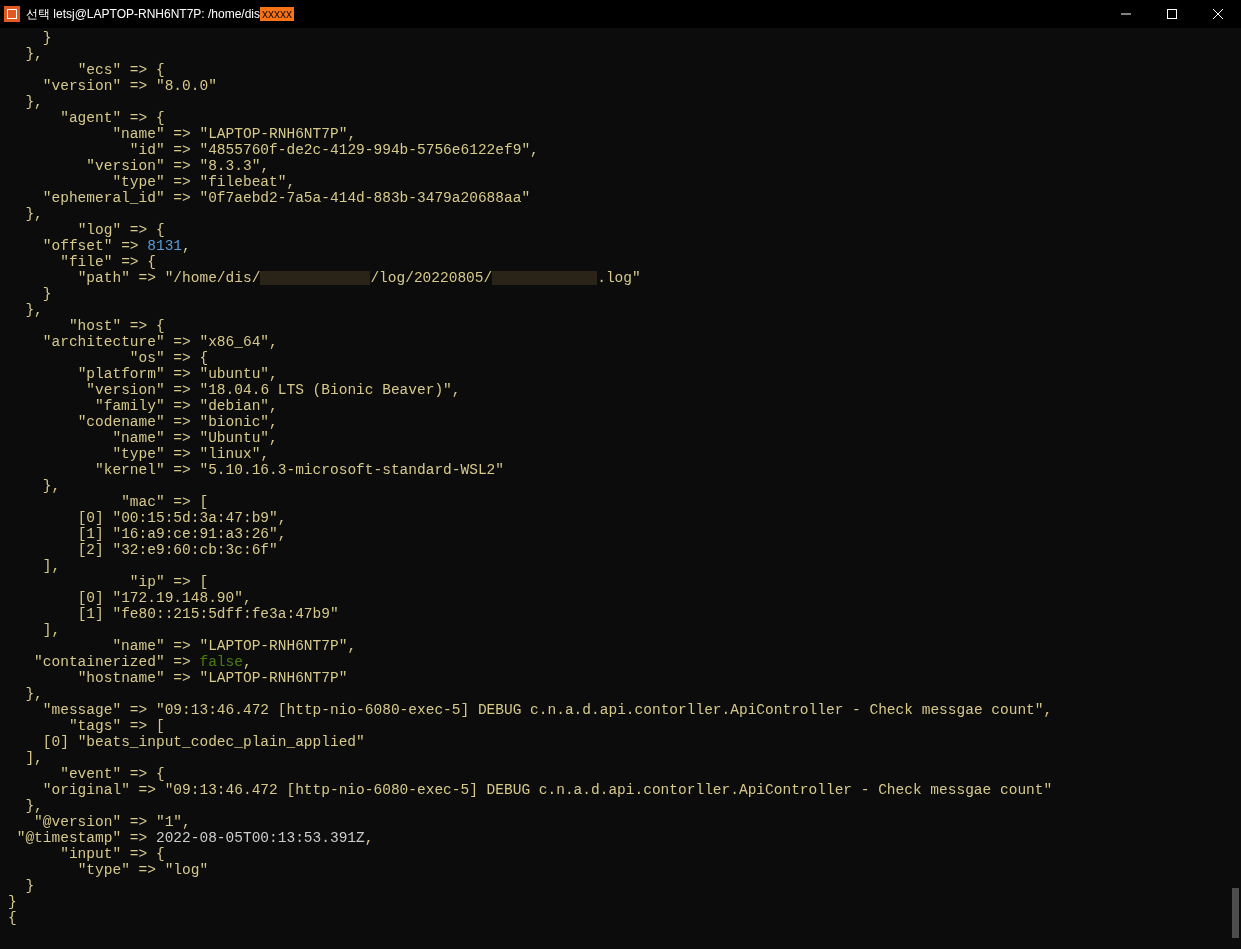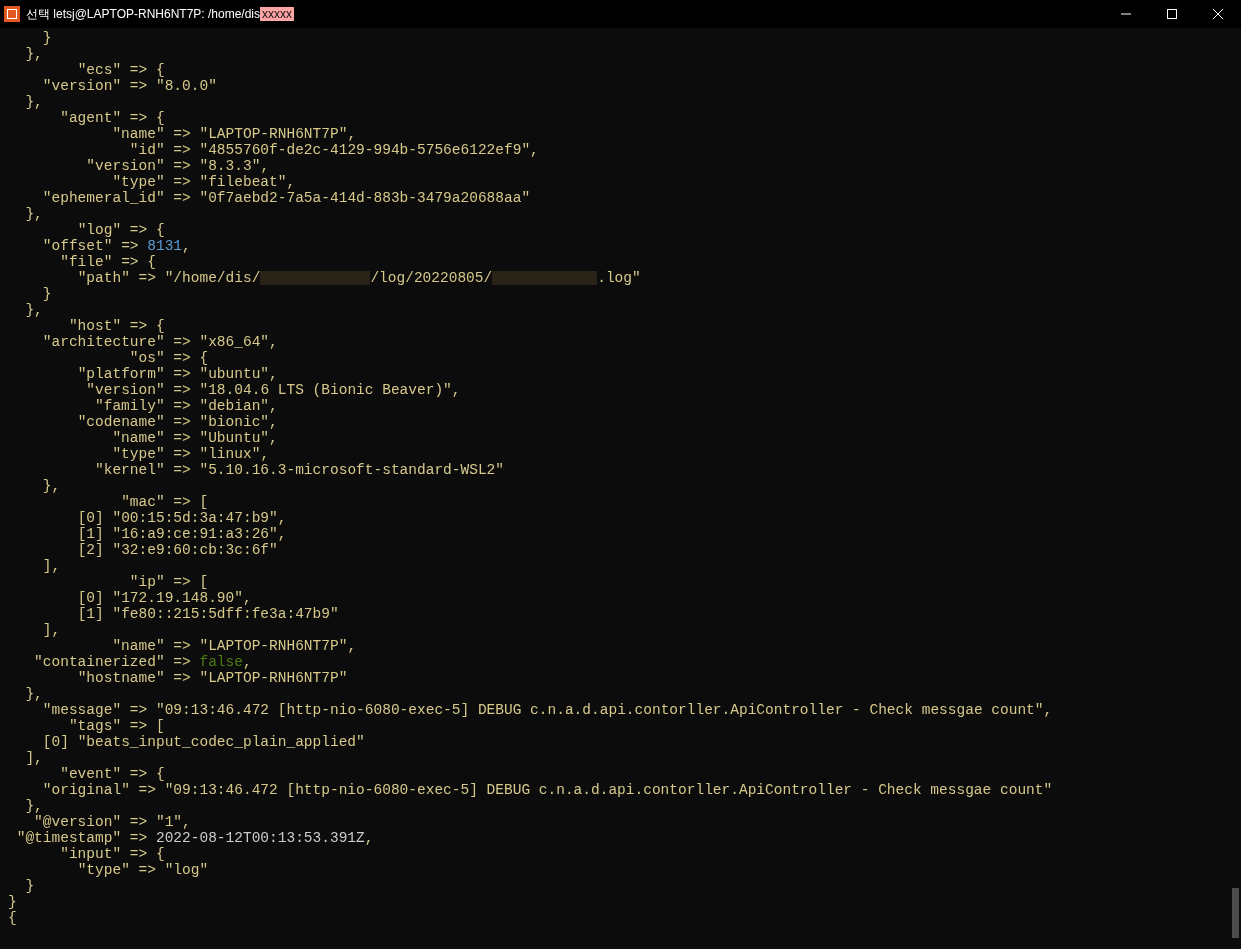--- a/index.html
+++ b/index.html
@@ -29,21 +29,21 @@
     margin-right: 6px;
     display: inline-flex;
     align-items: center;
     justify-content: center;
   }
   .titlebar .app-icon::after{
     content:"";
     width:8px;height:8px;border:1px solid #fff;
   }
   .titlebar .title { flex: 0 0 auto; }
-  .titlebar .title .redpart { background: #fca5a5; color: #1a0f0f; padding: 0 2px;}
+  .titlebar .title .redpart { background: #f97316; color: #1a0f0f; padding: 0 2px;}
   .titlebar .spacer { flex: 1; }
   .titlebar .winbtn {
     width: 46px; height: 28px;
     display: flex; align-items: center; justify-content: center;
     color: #ffffff;
   }
   .titlebar .winbtn svg { stroke: #ffffff; }
   .term {
     padding: 2px 8px 8px 8px;
     white-space: pre;
@@ -140,19 +140,19 @@
         <span class="k">"hostname"</span> <span class="a">=&gt;</span> <span class="s">"LAPTOP-RNH6NT7P"</span>
   <span class="a">},</span>
     <span class="k">"message"</span> <span class="a">=&gt;</span> <span class="s">"09:13:46.472 [http-nio-6080-exec-5] DEBUG c.n.a.d.api.contorller.ApiController - Check messgae count"</span><span class="a">,</span>
        <span class="k">"tags"</span> <span class="a">=&gt;</span> <span class="a">[</span>
     <span class="idx">[0]</span> <span class="s">"beats_input_codec_plain_applied"</span>
   <span class="a">],</span>
       <span class="k">"event"</span> <span class="a">=&gt;</span> <span class="a">{</span>
     <span class="k">"original"</span> <span class="a">=&gt;</span> <span class="s">"09:13:46.472 [http-nio-6080-exec-5] DEBUG c.n.a.d.api.contorller.ApiController - Check messgae count"</span>
   <span class="a">},</span>
    <span class="k">"@version"</span> <span class="a">=&gt;</span> <span class="s">"1"</span><span class="a">,</span>
- <span class="k">"@timestamp"</span> <span class="a">=&gt;</span> <span class="plain">2022-08-12T00:13:53.391Z</span><span class="a">,</span>
+ <span class="k">"@timestamp"</span> <span class="a">=&gt;</span> <span class="plain">2022-08-05T00:13:53.391Z</span><span class="a">,</span>
       <span class="k">"input"</span> <span class="a">=&gt;</span> <span class="a">{</span>
         <span class="k">"type"</span> <span class="a">=&gt;</span> <span class="s">"log"</span>
   <span class="a">}</span>
 <span class="a">}</span>
 <span class="a">{</span></div>
 <div class="scrollbar"></div>
 
 </body></html>

